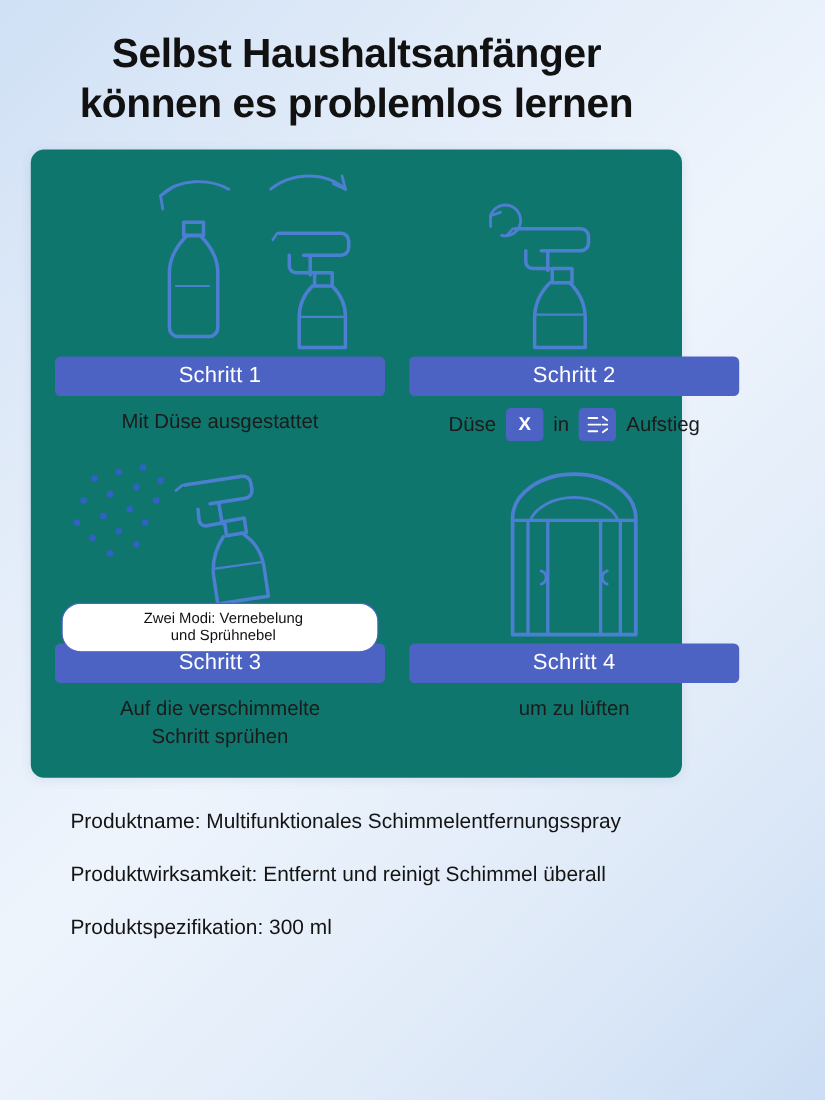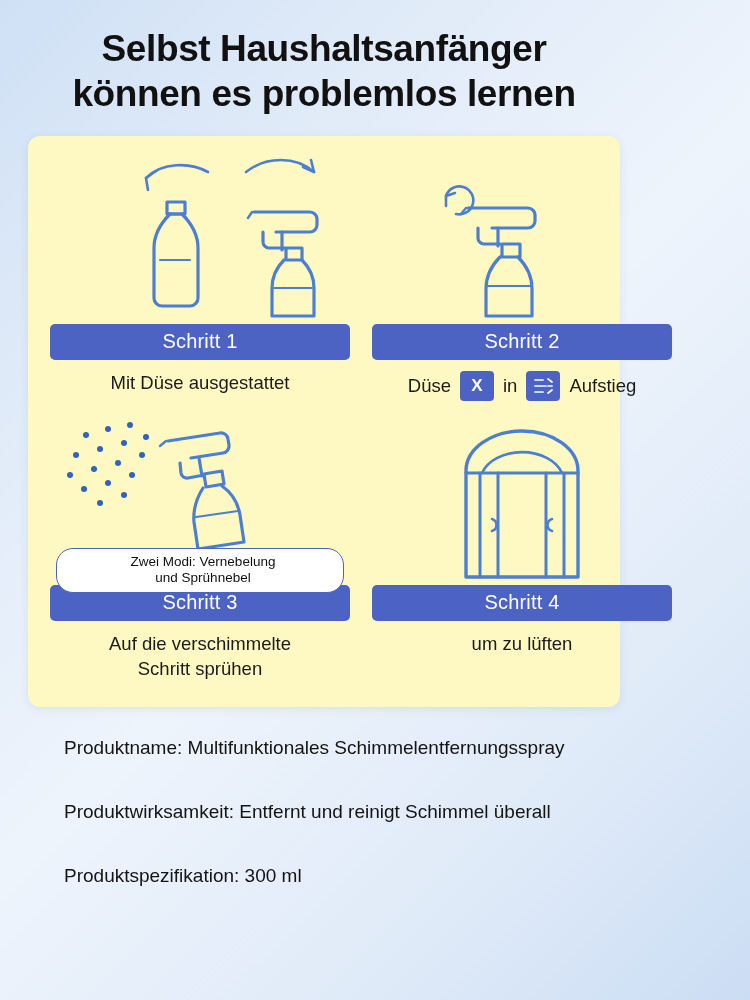--- a/index.html
+++ b/index.html
@@ -33,21 +33,21 @@
     font-size: 37px;
     line-height: 1.22;
     color: #111111;
     letter-spacing: -0.4px;
   }
   .headline .line { display: block; }
 
   
   .card {
     margin-top: 20px;
-    background: #fef9c3;
+    background: #0f766e;
     border-radius: 12px;
     box-shadow: 0 2px 10px rgba(60, 90, 140, 0.10);
     padding: 14px 22px 26px 22px;
     flex: 0 0 auto;
   }
 
   .grid {
     display: grid;
     grid-template-columns: 1fr 1fr;
     grid-template-rows: auto auto;
@@ -131,21 +131,21 @@
     color: #111;
     z-index: 3;
   }
 
   
   .specs {
     margin-top: 30px;
     padding-left: 36px;
     display: flex;
     flex-direction: column;
-    gap: 42px;
+    gap: 26px;
   }
   .spec-line {
     font-size: 19px;
     color: #141414;
   }
 </style>
 </head>
 <body>
 
 <div class="page">

